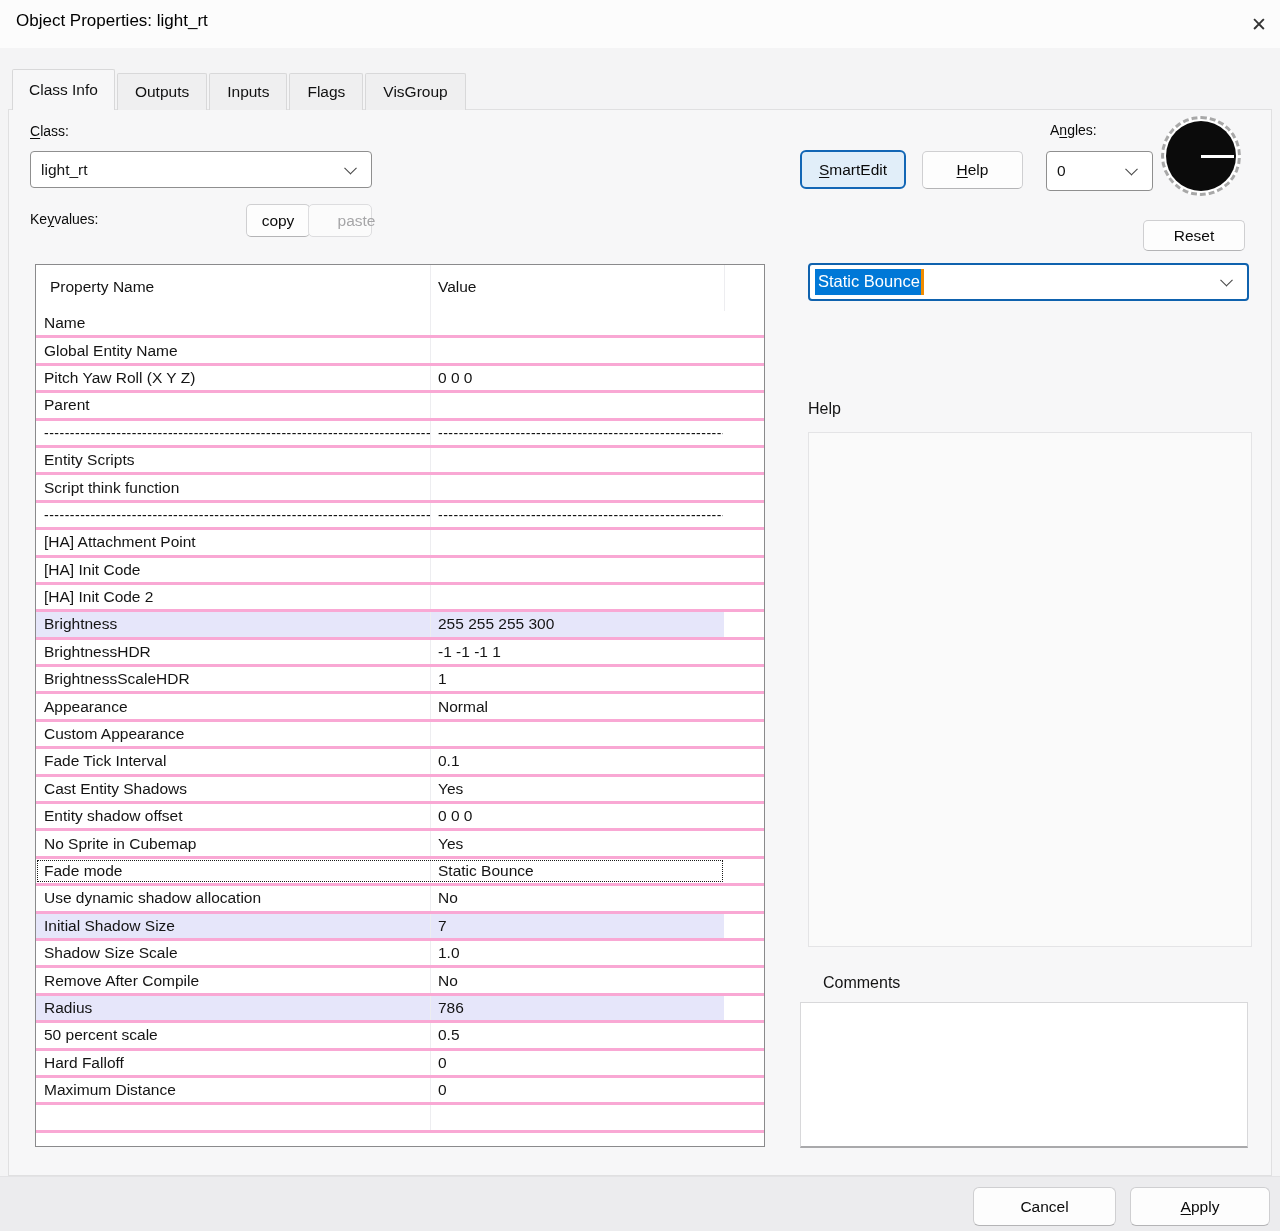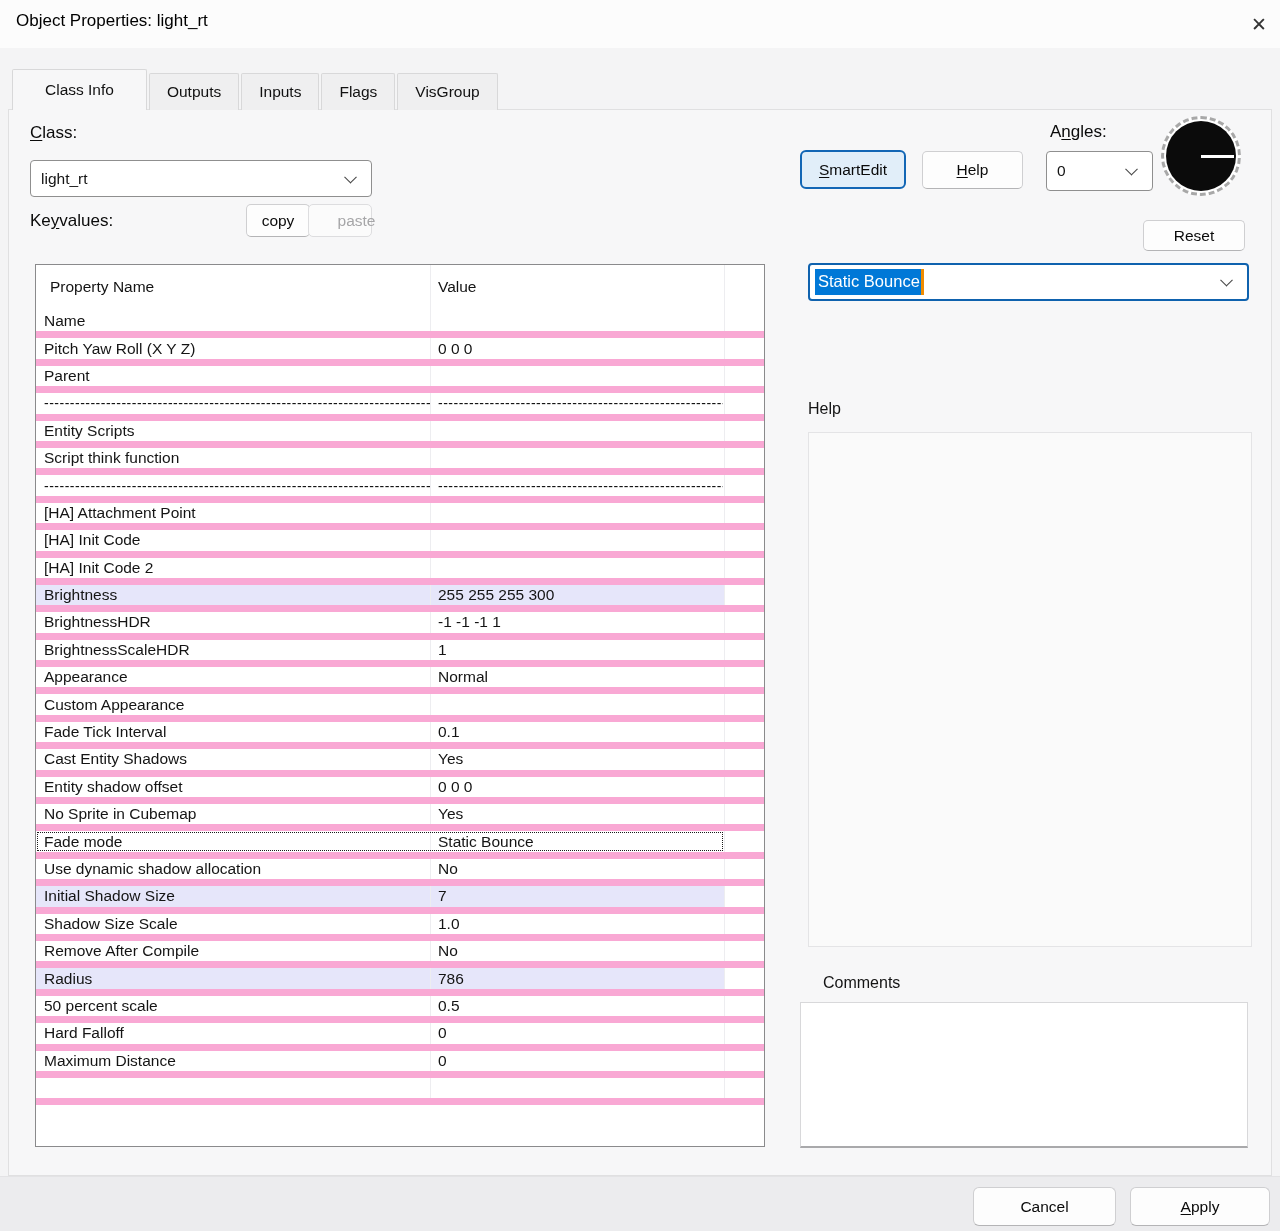--- a/index.html
+++ b/index.html
@@ -30,23 +30,23 @@
     position:absolute; left:12px; top:69px; height:41px;
     display:flex; align-items:flex-end; z-index:5;
   }
   .tab {
     height:37px; padding:0 17px; display:flex; align-items:center;
     background:#efeff0; border:1px solid #d8d8d9; border-bottom:none;
     font-size:15.5px; margin-right:2px; border-radius:2px 2px 0 0; cursor:pointer;
     color:#111;
   }
   .tab.active {
-    height:41px; background:#f7f7f8; z-index:6; padding:0 32px;text-align:center;
-  }
-  label, .lbl { font-size:17px; color:#0a0a0a; }
+    height:41px; background:#f7f7f8; z-index:6; padding:0 16px;text-align:center;
+  }
+  label, .lbl { font-size:14px; color:#0a0a0a; }
   .mn { text-decoration:underline; text-underline-offset:2px; }
 
   
   .combo {
     position:absolute; background:#fff; border:1px solid #8f8f8f; border-radius:4px;
     display:flex; align-items:center; font-size:15.5px; padding-left:10px; cursor:pointer;
   }
   .chev {
     position:absolute; right:16px; top:50%; width:9px; height:9px;
     border-right:1.7px solid #454545; border-bottom:1.7px solid #454545;
@@ -55,21 +55,21 @@
   
   .btn {
     position:absolute; background:#fdfdfd; border:1px solid #cfcfd1; border-bottom-color:#b4b4b6;
     border-radius:5px; font-size:15.5px; display:flex; align-items:center; justify-content:center;
     color:#0a0a0a; cursor:pointer;
   }
   .btn.disabled { color:#a6a6a8; border-color:#dddddf; background:#fbfbfb; cursor:default;padding-left:33px; }
   .btn.focused { background:#e1eef9; border:2px solid #1266b5; border-radius:6px; }
 
   .lbl-class { position:absolute; left:30px; top:123px; }
-  .combo-class { left:30px; top:151px; width:342px; height:37px;margin-top:9px; }
+  .combo-class { left:30px; top:151px; width:342px; height:37px; }
   .lbl-keyvalues { position:absolute; left:30px; top:211px; }
   .btn-copy { left:246px; top:204px; width:64px; height:33px; }
   .btn-paste { left:308px; top:204px; width:64px; height:33px; }
   .btn-smartedit { left:800px; top:150px; width:106px; height:39px; }
   .btn-help { left:922px; top:151px; width:101px; height:38px; }
   .lbl-angles { position:absolute; left:1050px; top:122px; }
   .combo-angles { left:1046px; top:151px; width:107px; height:40px; }
   .btn-reset { left:1143px; top:220px; width:102px; height:31px; }
 
   
@@ -97,21 +97,21 @@
 
   
   .ptable {
     position:absolute; left:35px; top:264px; width:730px; height:883px;
     background:#fff; border:1px solid #8a8a8c; overflow:hidden;
   }
   .thead { display:flex; height:46px; font-size:15.5px; }
   .thead .hname { width:395px; padding:13px 0 0 14px; border-right:1px solid #ededf0; }
   .thead .hval  { width:293px; padding:13px 0 0 7px; }
   .thead .hextra{ flex:1; border-left:1px solid #ededf0; }
-  .prop-row { display:flex; height:27.4px; border-bottom:7px solid #f9a8d4; font-size:15.5px; }
+  .prop-row { display:flex; height:27.4px; border-bottom:3px solid #f9a8d4; font-size:15.5px;flex-direction:column; }
   .row-main { display:flex; width:688px; height:100%; align-items:center; }
   .col-name { width:395px; height:100%; padding-left:8px; display:flex; align-items:center;
               border-right:1px solid #ededf0; overflow:hidden; white-space:nowrap; }
   .col-val  { width:292px; height:100%; padding-left:7px; display:flex; align-items:center;
               overflow:hidden; white-space:nowrap; }
   .col-extra{ flex:1; height:100%; border-left:1px solid #ededf0; }
   .prop-row.highlight .row-main { background:#e6e6fa; }
   .prop-row.selected .row-main { outline:1px dotted #1a1a1a; outline-offset:-2px; }
   .prop-row.separator { font-size:14px; letter-spacing:0.5px; }
 
@@ -228,20 +228,27 @@
   <div>
 
       <div class="prop-row">
         <div class="row-main">
           <div class="col-name">Name</div>
           <div class="col-val"></div>
         </div>
         <div class="col-extra"></div>
       </div>
 
+      <div class="prop-row">
+        <div class="row-main">
+          <div class="col-name">Global Entity Name</div>
+          <div class="col-val"></div>
+        </div>
+        <div class="col-extra"></div>
+      </div>
 
       <div class="prop-row">
         <div class="row-main">
           <div class="col-name">Pitch Yaw Roll (X Y Z)</div>
           <div class="col-val">0 0 0</div>
         </div>
         <div class="col-extra"></div>
       </div>
 
       <div class="prop-row">

